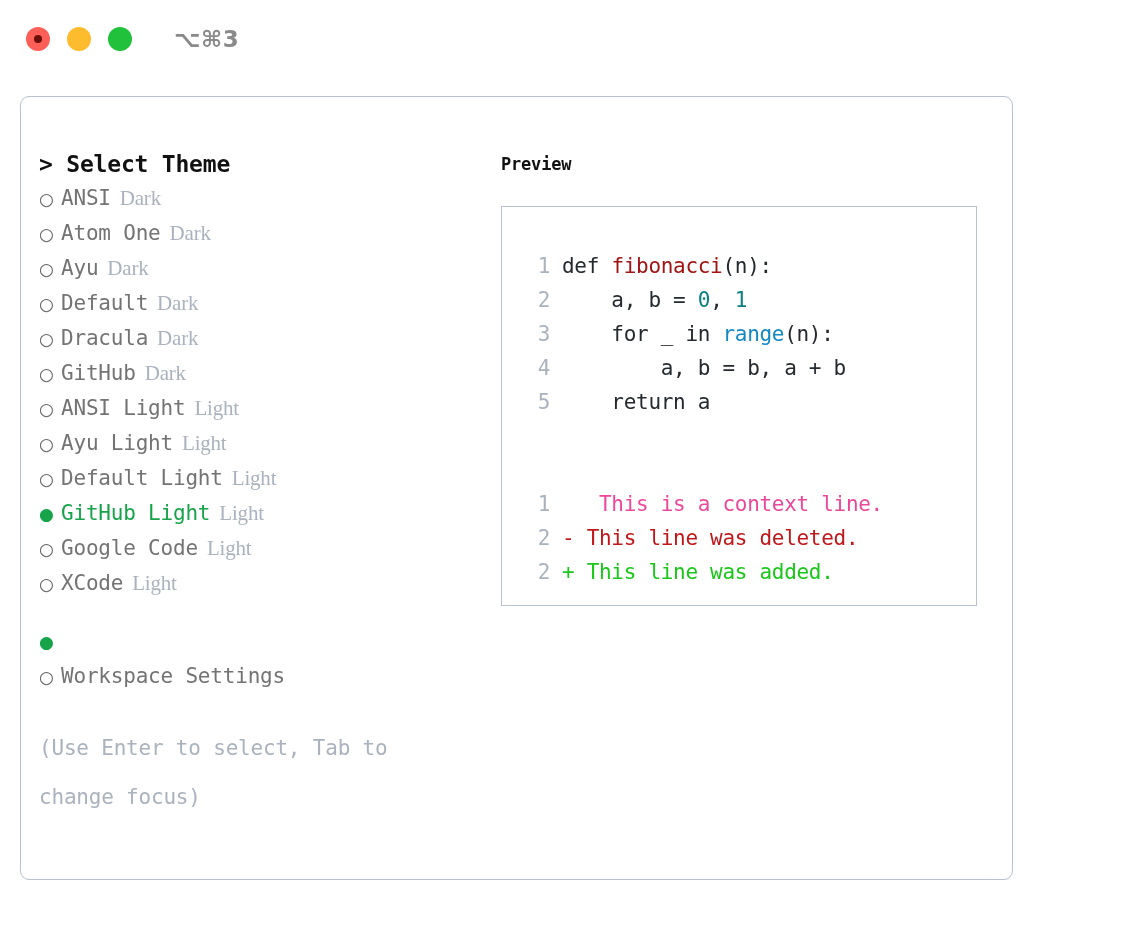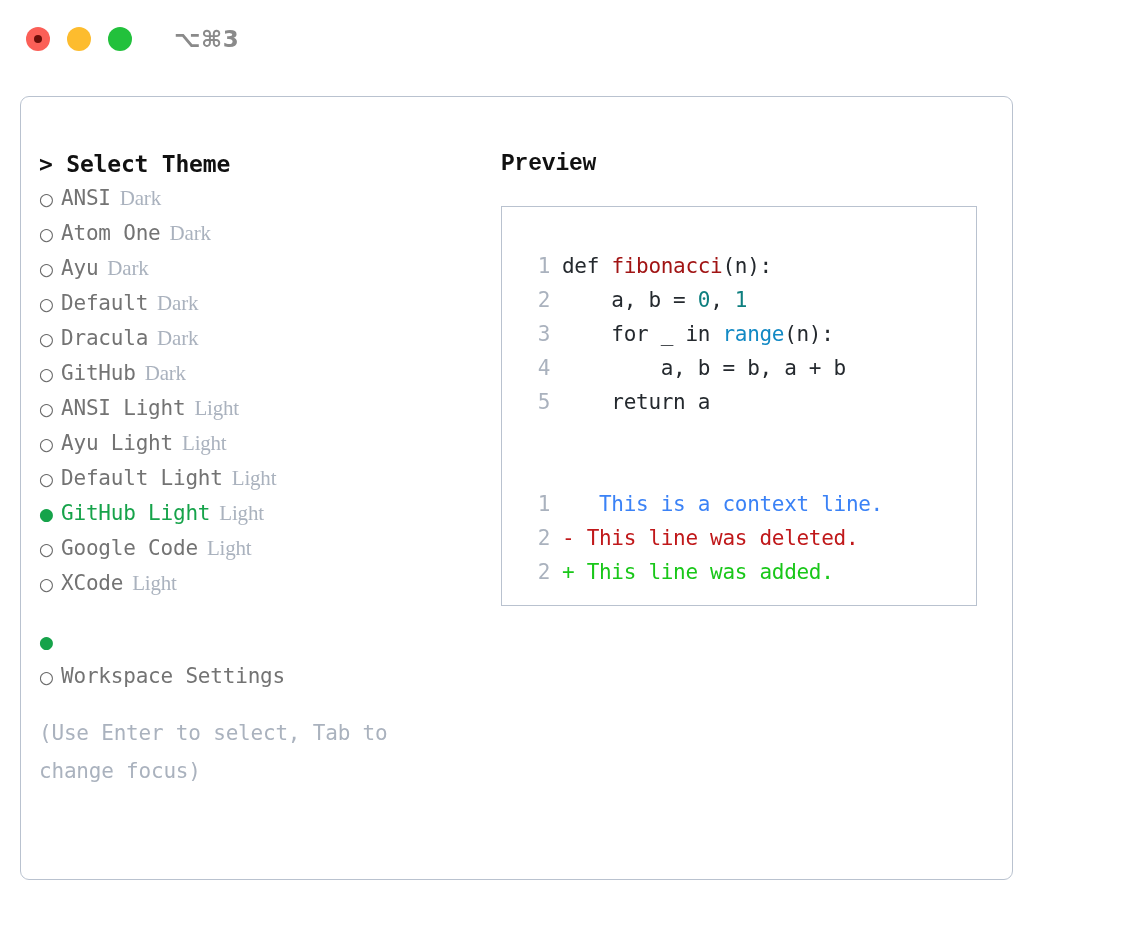--- a/index.html
+++ b/index.html
@@ -135,42 +135,41 @@
   .group-head {
     font-size: 21px;
     color: #3a3f46;
     line-height: 34px;
     white-space: pre;
     padding-left: 22px;
     letter-spacing: -0.2px;
   }
 
   .hint {
-    margin-top: 20px;
+    margin-top: 30px;
     font-size: 21px;
     color: #aab2be;
-    line-height: 38px;
+    line-height: 49px;
     width: 400px;
     letter-spacing: -0.2px;
   }
 
   
   .right-col {
     position: absolute;
     left: 480px;
     top: 50px;
     width: 500px;
   }
   .preview-title {
-    font-size: 23px;
+    font-size: 17px;
     font-weight: bold;
     color: #111111;
     line-height: 34px;
     letter-spacing: -0.2px;
-    font-family: Liberation Mono, monospace;
   }
   .preview-box {
     margin-top: 25px;
     width: 476px;
     height: 400px;
     border: 1.6px solid #b9c2cf;
     box-sizing: border-box;
     background: #ffffff;
     padding: 42px 0 0 18px;
   }
@@ -192,21 +191,21 @@
   }
   .code-text { color: #24292e; }
 
   .tok-fn     { color: #a11414; }
   .tok-call   { color: #1289c4; }
   .tok-num    { color: #0e7f7f; }
   .tok-plain  { color: #24292e; }
 
   .blank-line { height: 34px; }
 
-  .diff-ctx  { color: #3b82f6; }
+  .diff-ctx  { color: #ec4899; }
   .diff-del  { color: #c0181a; }
   .diff-add  { color: #19c719; }
 </style>
 </head>
 <body>
 
 <div class="window">
 
   <div class="titlebar">
     <div class="lights">

